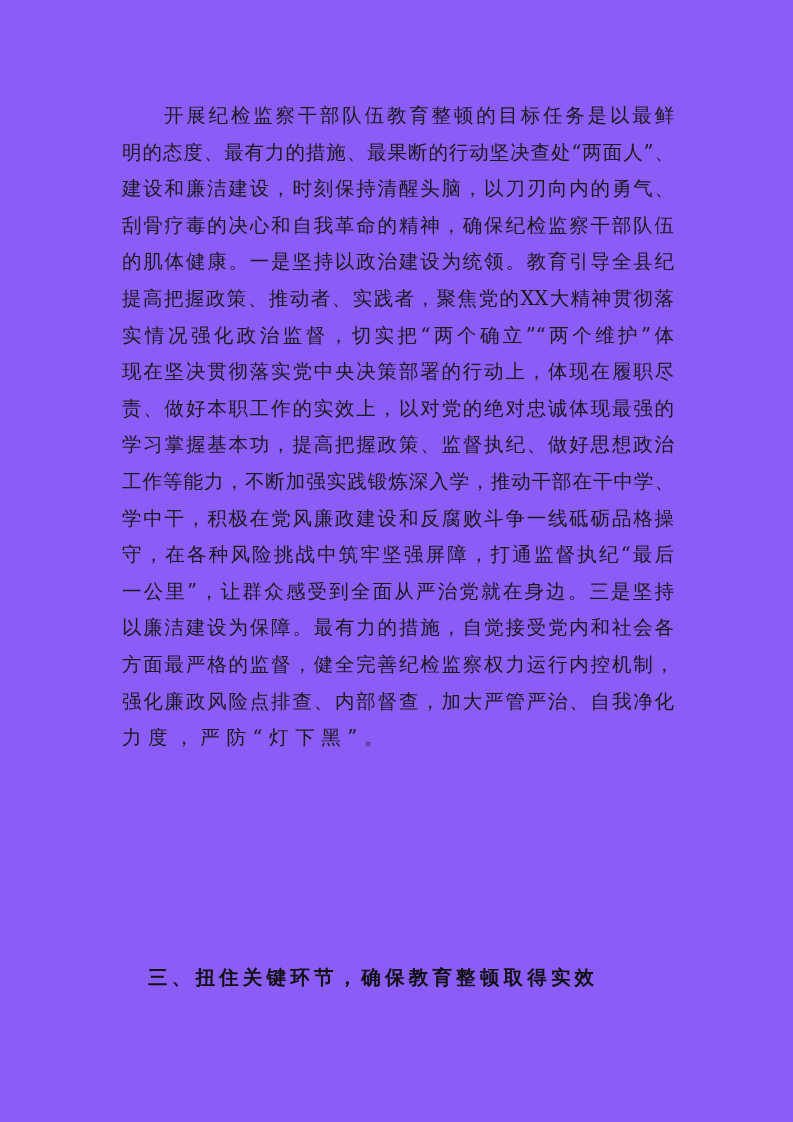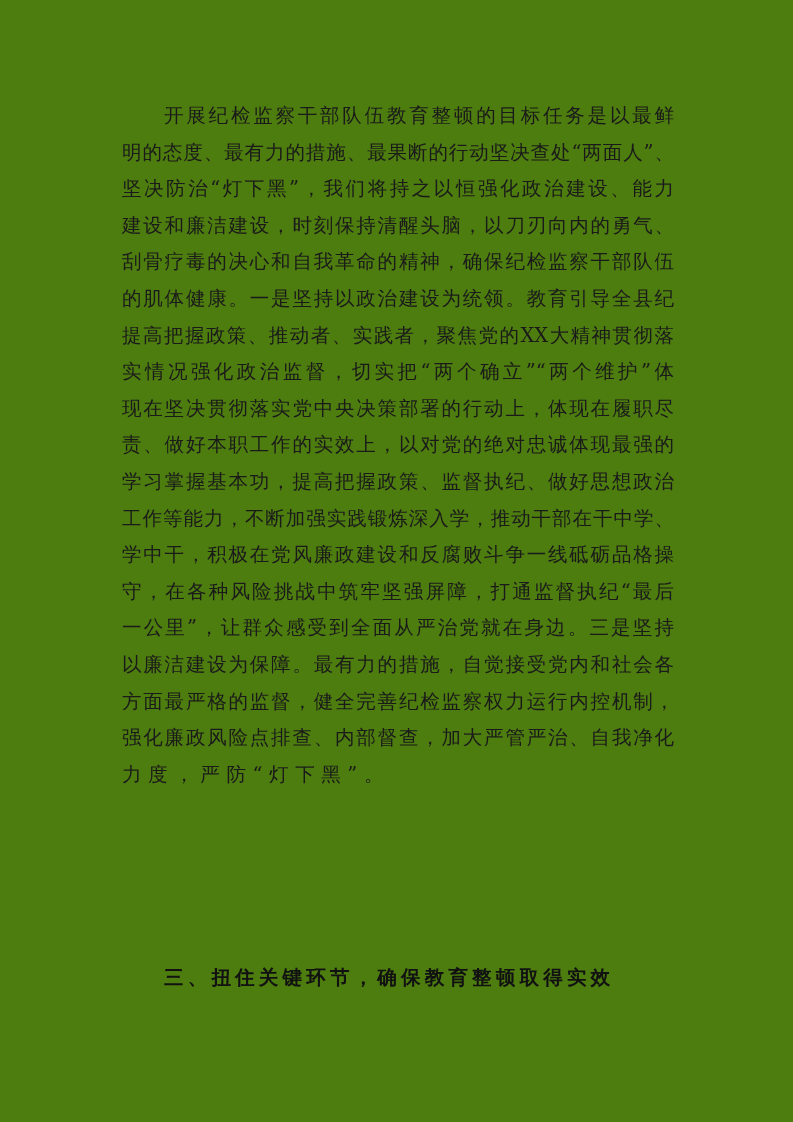--- a/index.html
+++ b/index.html
@@ -13,21 +13,21 @@
       position: relative;
       overflow: hidden;
       font-family: "DejaVu Serif", "Liberation Serif", serif;
       color: #1a1a1a;
     }
     .page {
       position: absolute;
       left: 0; top: 0;
       width: 793px;
       height: 1122px;
-      background: #4d7c0f;
+      background: #8b5cf6;
     }
     .body-text {
       position: absolute;
       left: 122px;
       top: 98px;
       width: 552px;
     }
     .line {
       display: block;
       height: 36.6px;
@@ -41,40 +41,39 @@
     .line.indent {
       padding-left: 42px;
       text-align-last: justify;
     }
     .line.last {
       text-align-last: left;
       letter-spacing: 6.6px;
     }
     .heading {
       position: absolute;
-      left: 164px;
+      left: 148px;
       top: 960px;
       height: 36px;
       line-height: 36px;
       font-size: 19.5px;
       font-weight: bold;
       letter-spacing: 4.2px;
       white-space: nowrap;
       font-family: "DejaVu Sans", "Liberation Sans", sans-serif;
       color: #111111;
     }
   </style>
 </head>
 <body>
 
 <div class="page">
   <div class="body-text">
     <span class="line indent">开展纪检监察干部队伍教育整顿的目标任务是以最鲜</span>
     <span class="line">明的态度、最有力的措施、最果断的行动坚决查处“两面人”、</span>
-    <span class="line">坚决防治“灯下黑”，我们将持之以恒强化政治建设、能力</span>
     <span class="line">建设和廉洁建设，时刻保持清醒头脑，以刀刃向内的勇气、</span>
     <span class="line">刮骨疗毒的决心和自我革命的精神，确保纪检监察干部队伍</span>
     <span class="line">的肌体健康。一是坚持以政治建设为统领。教育引导全县纪</span>
     <span class="line">提高把握政策、推动者、实践者，聚焦党的XX大精神贯彻落</span>
     <span class="line">实情况强化政治监督，切实把“两个确立”“两个维护”体</span>
     <span class="line">现在坚决贯彻落实党中央决策部署的行动上，体现在履职尽</span>
     <span class="line">责、做好本职工作的实效上，以对党的绝对忠诚体现最强的</span>
     <span class="line">学习掌握基本功，提高把握政策、监督执纪、做好思想政治</span>
     <span class="line">工作等能力，不断加强实践锻炼深入学，推动干部在干中学、</span>
     <span class="line">学中干，积极在党风廉政建设和反腐败斗争一线砥砺品格操</span>

